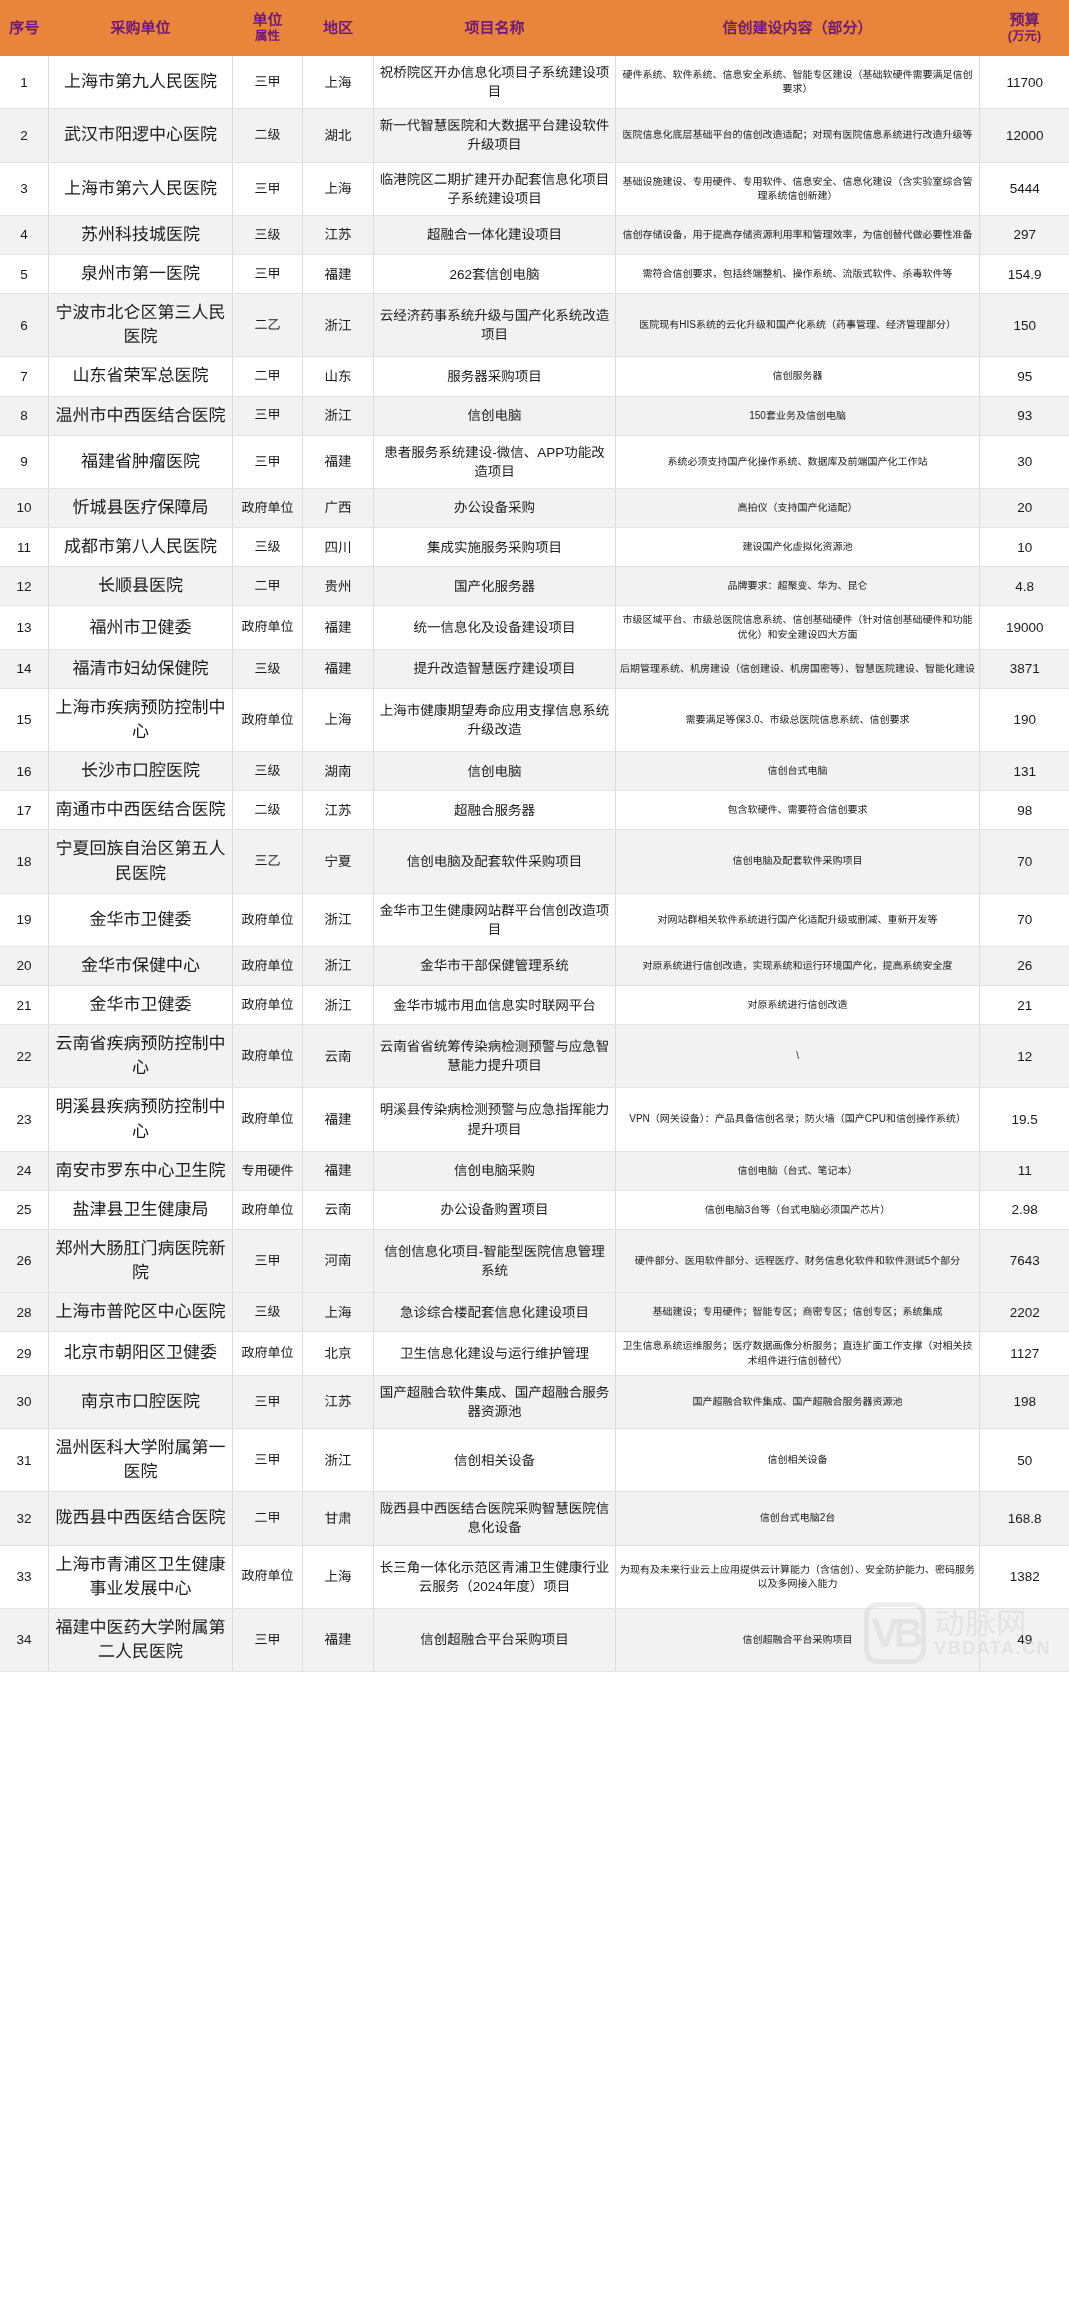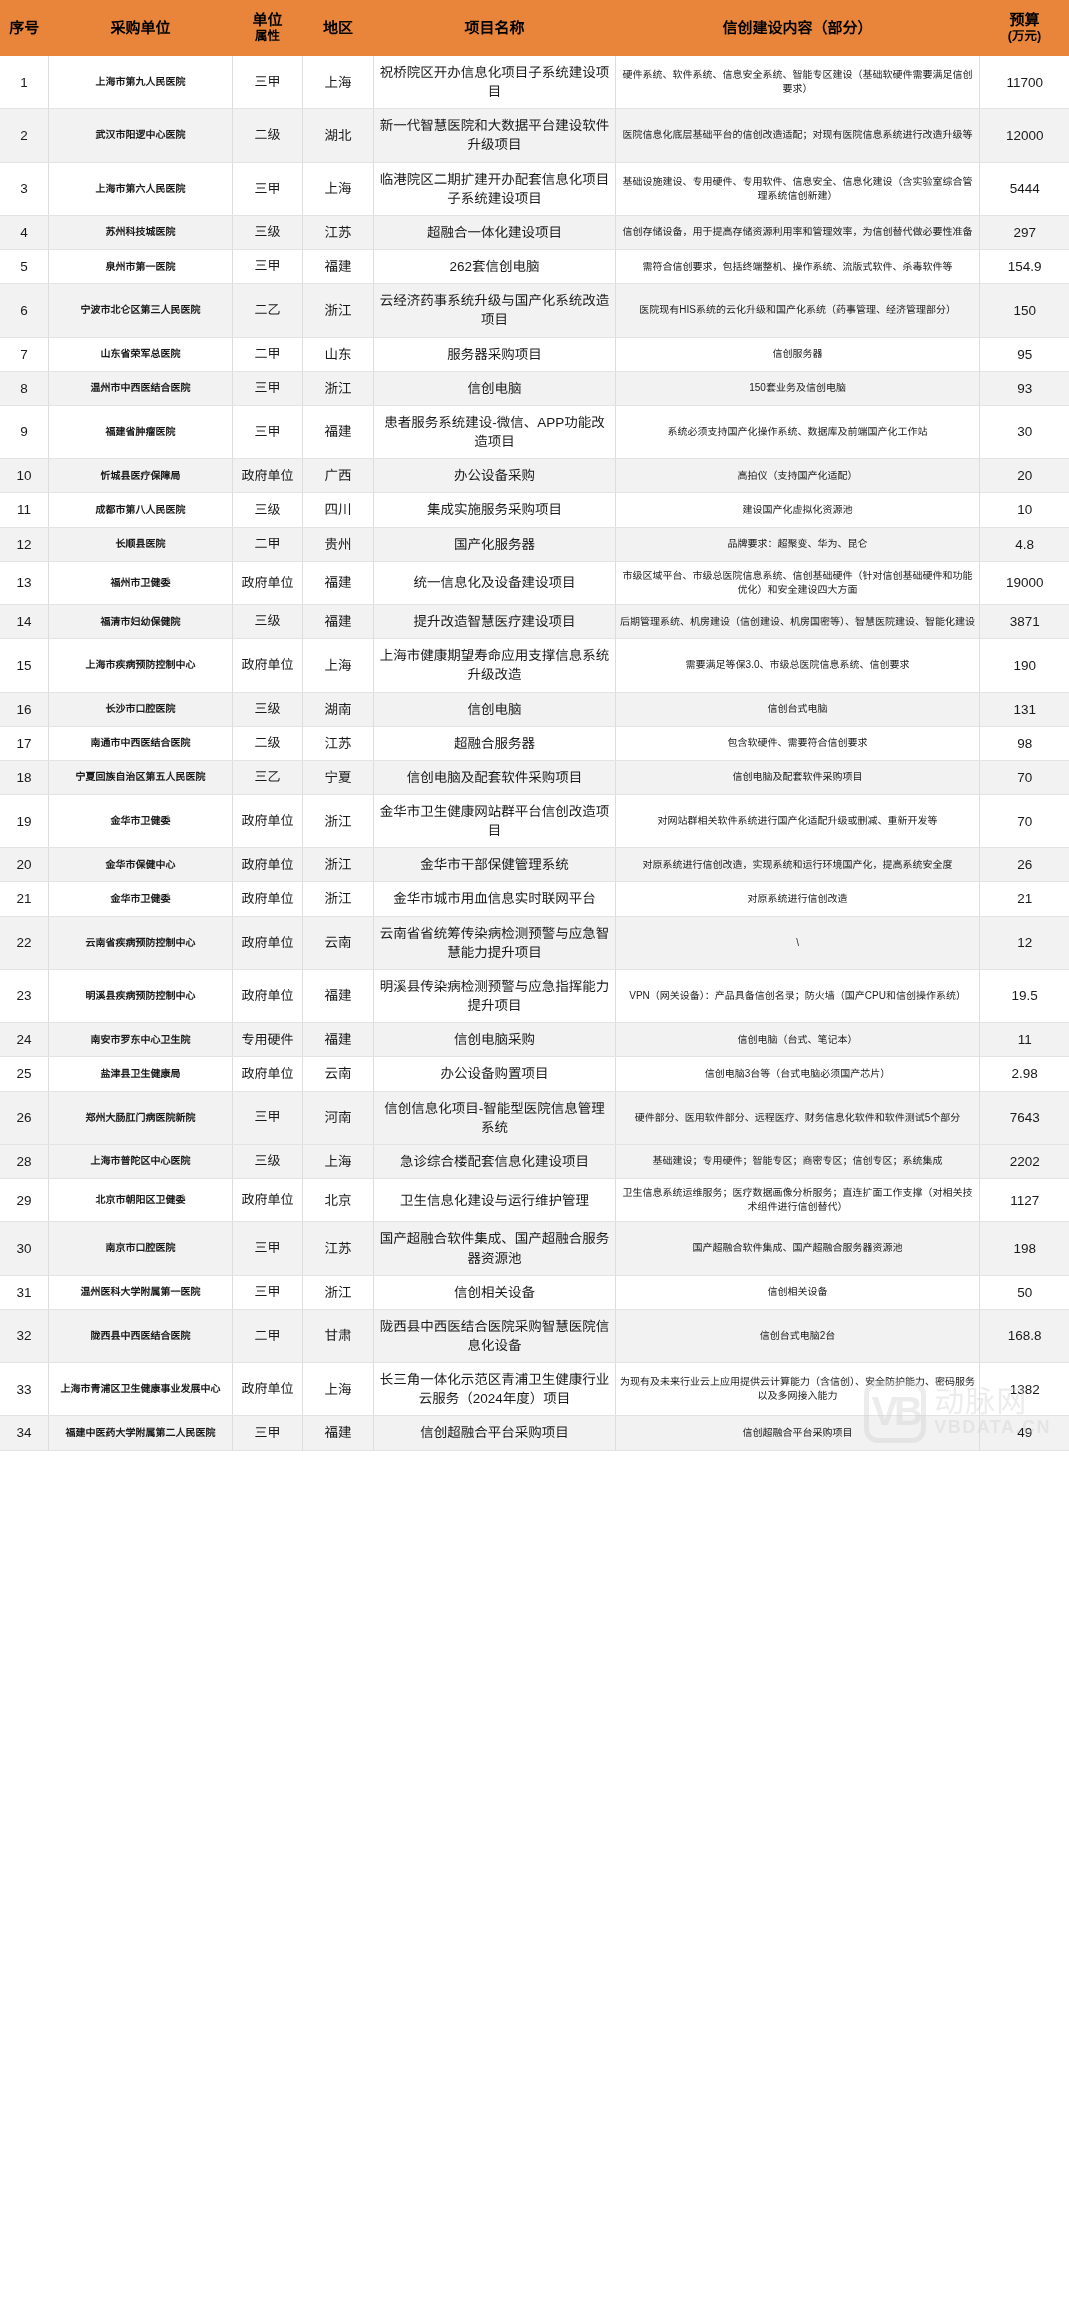--- a/index.html
+++ b/index.html
@@ -20,21 +20,21 @@
   }
   table.proc-table {
     width: 1069px;
     border-collapse: collapse;
     table-layout: fixed;
     font-size: 13.5px;
     color: #1a1a1a;
   }
   table.proc-table thead th {
     background: #e8853a;
-    color: #000000;
+    color: #701a75;
     font-weight: bold;
     font-size: 15px;
     text-align: center;
     vertical-align: middle;
     padding: 8px 3px;
     height: 56px;
     line-height: 1.18;
     border: none;
   }
   table.proc-table thead th .sub-unit {
@@ -62,21 +62,21 @@
   
   col.c-idx      { width: 38px; }
   col.c-unit     { width: 145px; }
   col.c-attr     { width: 55px; }
   col.c-region   { width: 56px; }
   col.c-project  { width: 190px; }
   col.c-content  { width: 287px; }
   col.c-budget   { width: 70px; }
 
   td.cell-idx    { font-size: 13.5px; }
-  td.cell-unit   { font-size: 10px; font-weight: bold; }
+  td.cell-unit   { font-size: 17px; }
   td.cell-attr   { font-size: 13px; }
   td.cell-region { font-size: 13.5px; }
   td.cell-project{ font-size: 13.5px; }
   td.cell-content{ font-size: 10px; }
   td.cell-budget { font-size: 13.5px; }
 
   
   .watermark {
     position: absolute;
     right: 18px;

